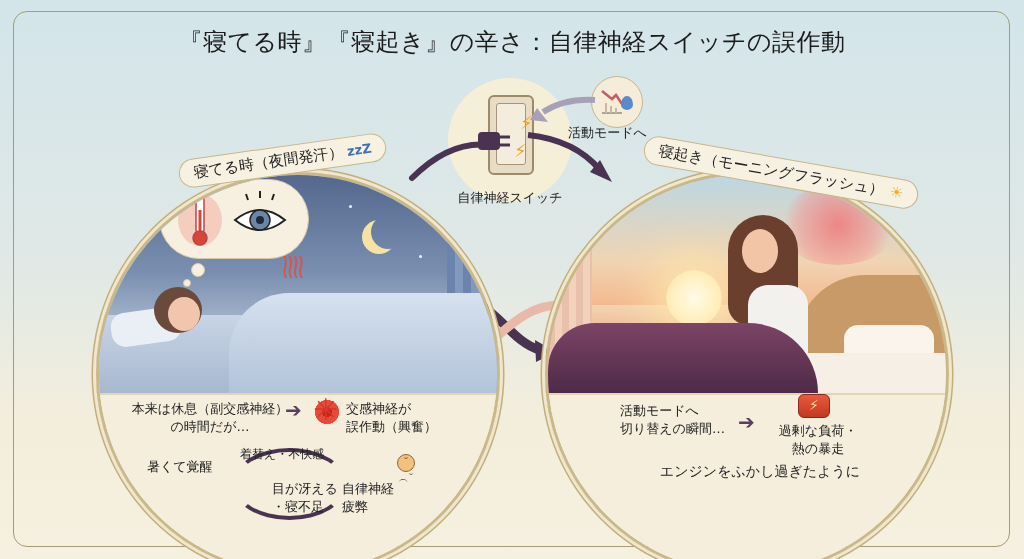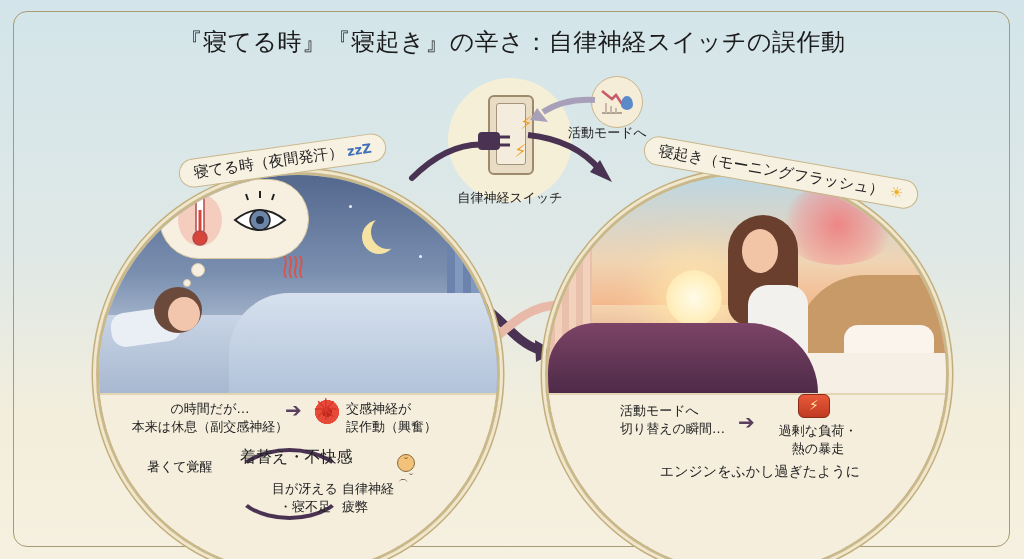--- a/index.html
+++ b/index.html
@@ -198,39 +198,39 @@
 </div>
 
 <div class="banner left">
   <span>寝てる時（夜間発汗）</span><span class="zzz">zzZ</span>
 </div>
 <div class="banner right">
   <span>寝起き（モーニングフラッシュ）</span><span class="sunicon">☀</span>
 </div>
 
 <div class="left-text" style="left:130px;top:400px;text-align:center;width:160px;">
+  <div>本来は休息（副交感神経）</div>
   <div>の時間だが…</div>
-  <div>本来は休息（副交感神経）</div>
 </div>
 <span class="arrow" style="left:285px;top:398px;">➔</span>
 <div class="neuron"></div>
 <div class="left-text" style="left:346px;top:400px;">
   <div>交感神経が</div>
   <div>誤作動（興奮）</div>
 </div>
 
 <div class="cycle-arc" style="left:232px;top:448px;width:115px;height:72px;border-color:#4a3252 transparent #4a3252 transparent;"></div>
 <div class="left-text" style="left:147px;top:458px;">暑くて覚醒</div>
-<div class="left-text" style="left:240px;top:446px;font-size:16px;">着替え・不快感</div>
+<div class="left-text" style="left:240px;top:446px;font-size:12px;">着替え・不快感</div>
 <div class="left-text" style="left:342px;top:452px;margin-top:28px;">
   <div>自律神経</div>
   <div>疲弊</div>
 </div>
 <div class="face-emoji">˘︵˘</div>
-<div class="left-text" style="left:272px;top:480px;text-align:center;">
+<div class="left-text" style="left:272px;top:480px;text-align:left;">
   <div>目が冴える</div>
   <div>・寝不足</div>
 </div>
 
 <div class="left-text" style="left:620px;top:402px;">
   <div>活動モードへ</div>
   <div>切り替えの瞬間…</div>
 </div>
 <span class="arrow" style="left:738px;top:410px;">➔</span>
 <div class="engine">⚡</div>

